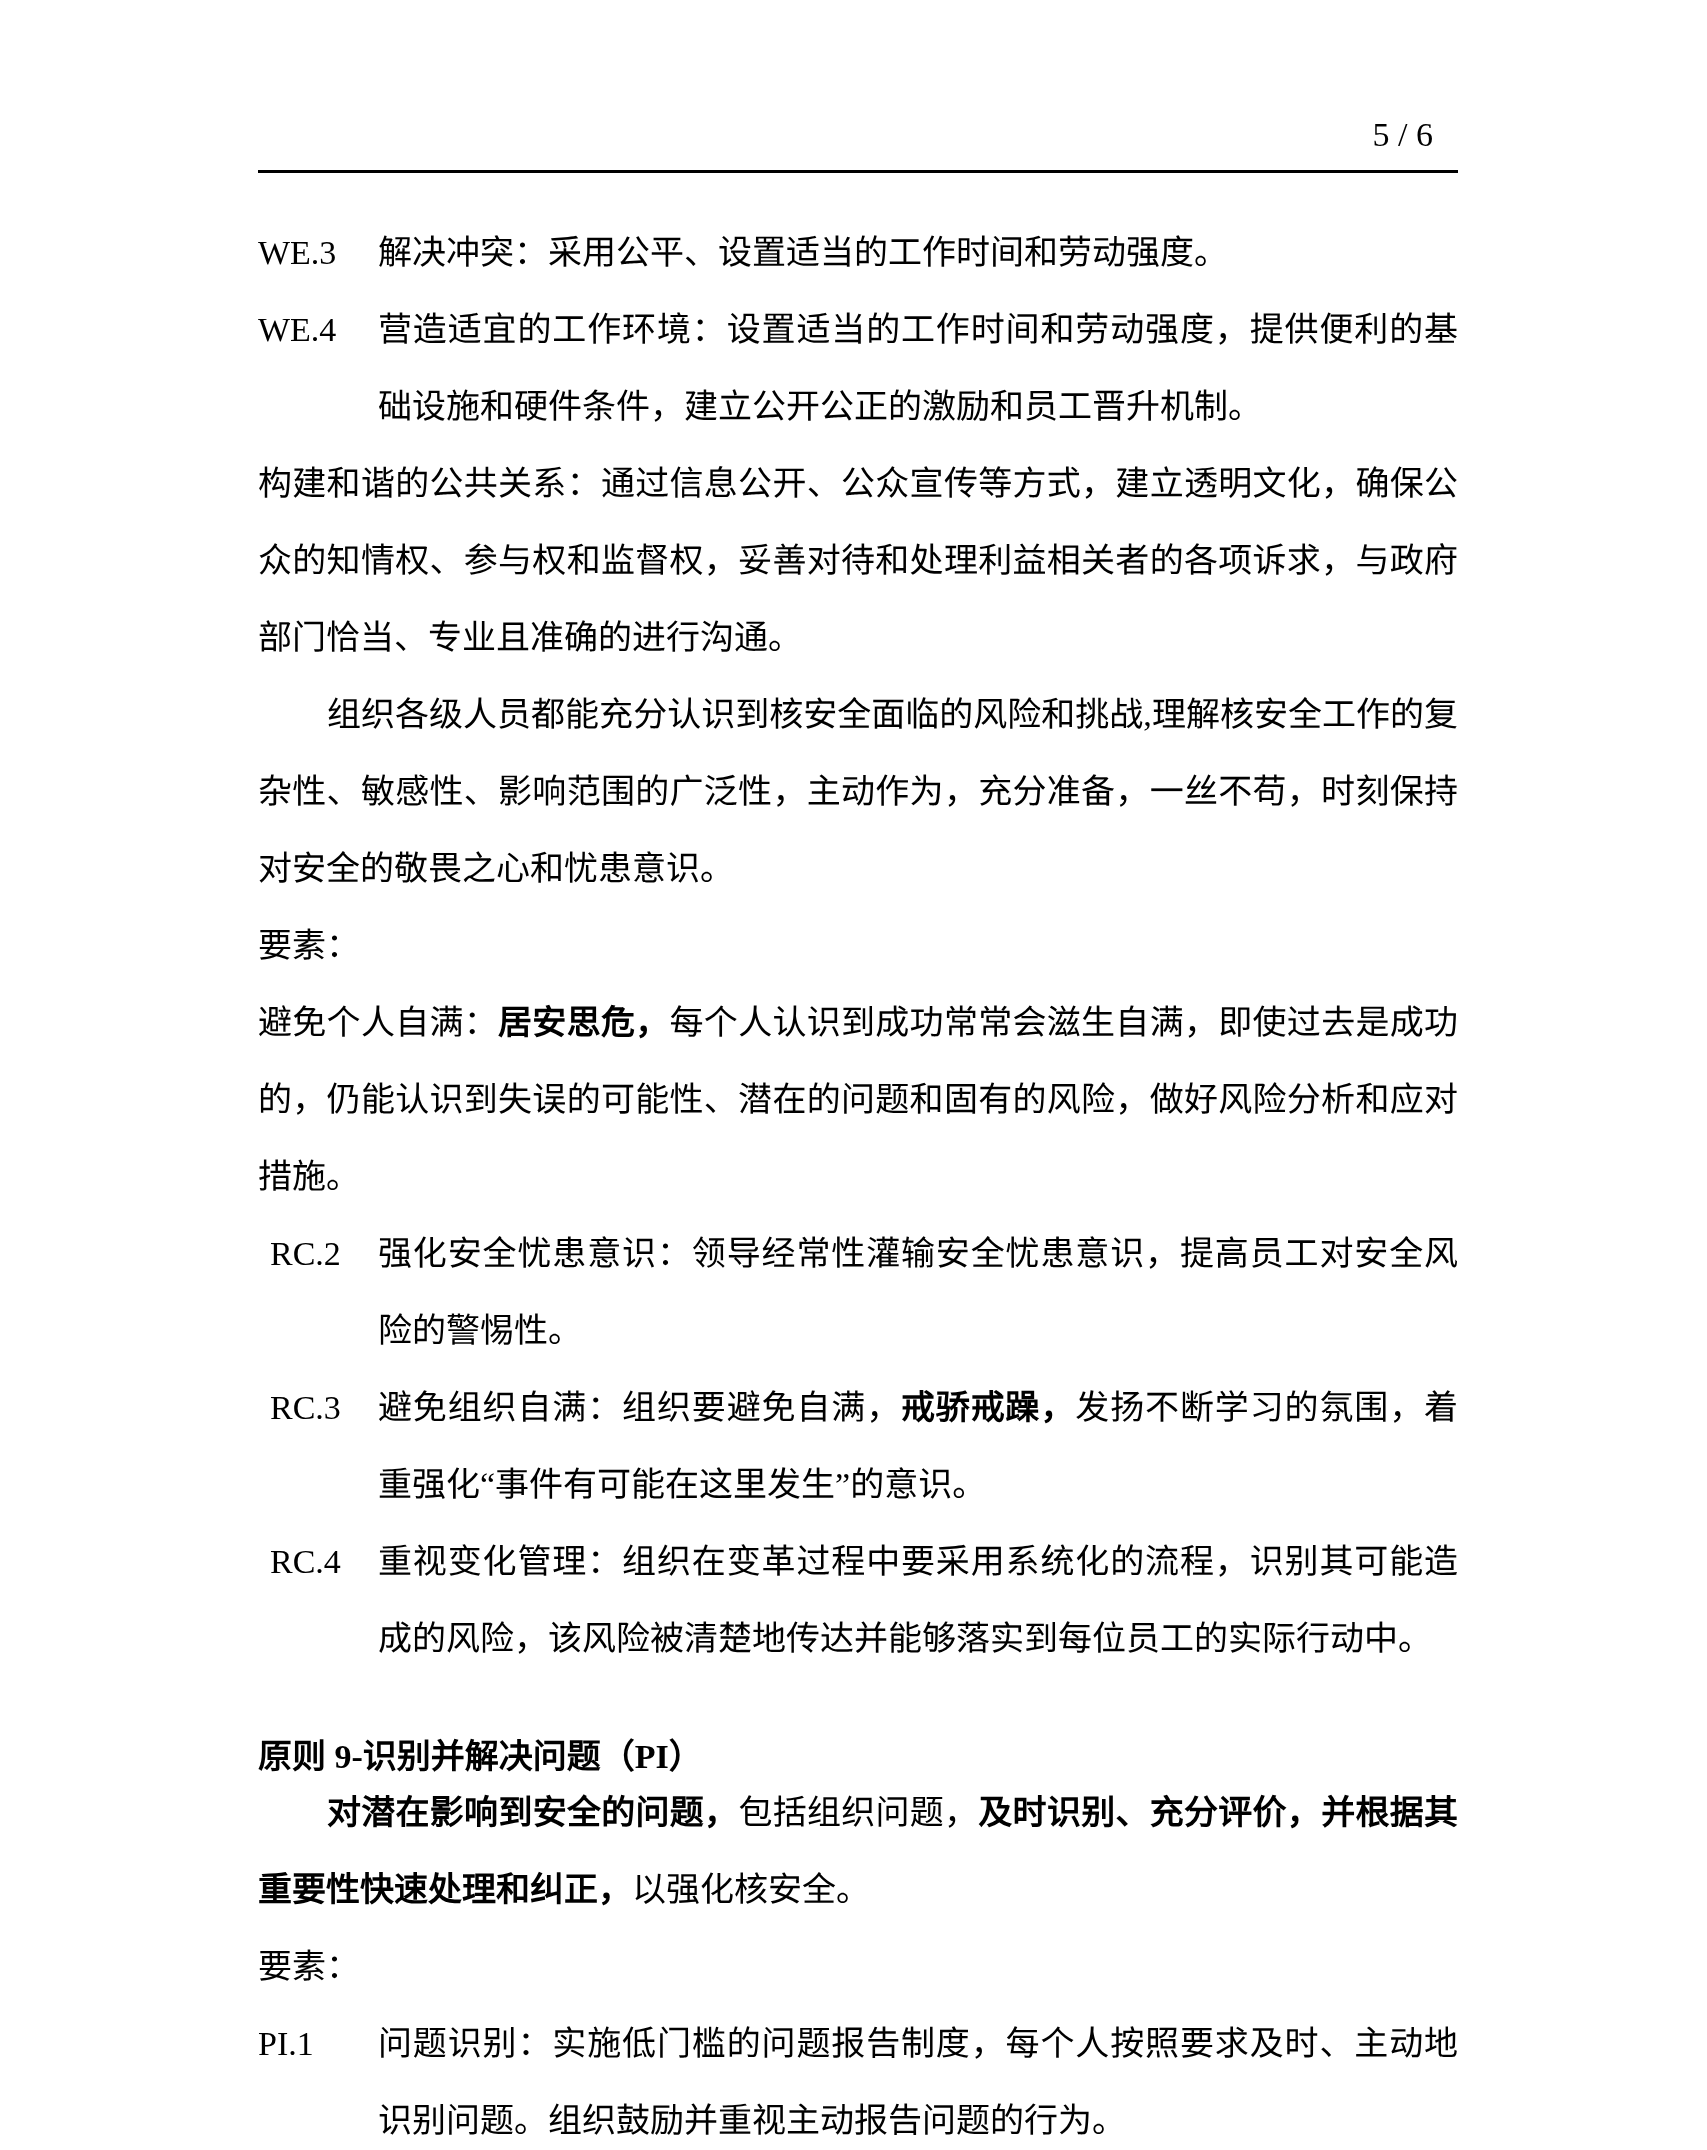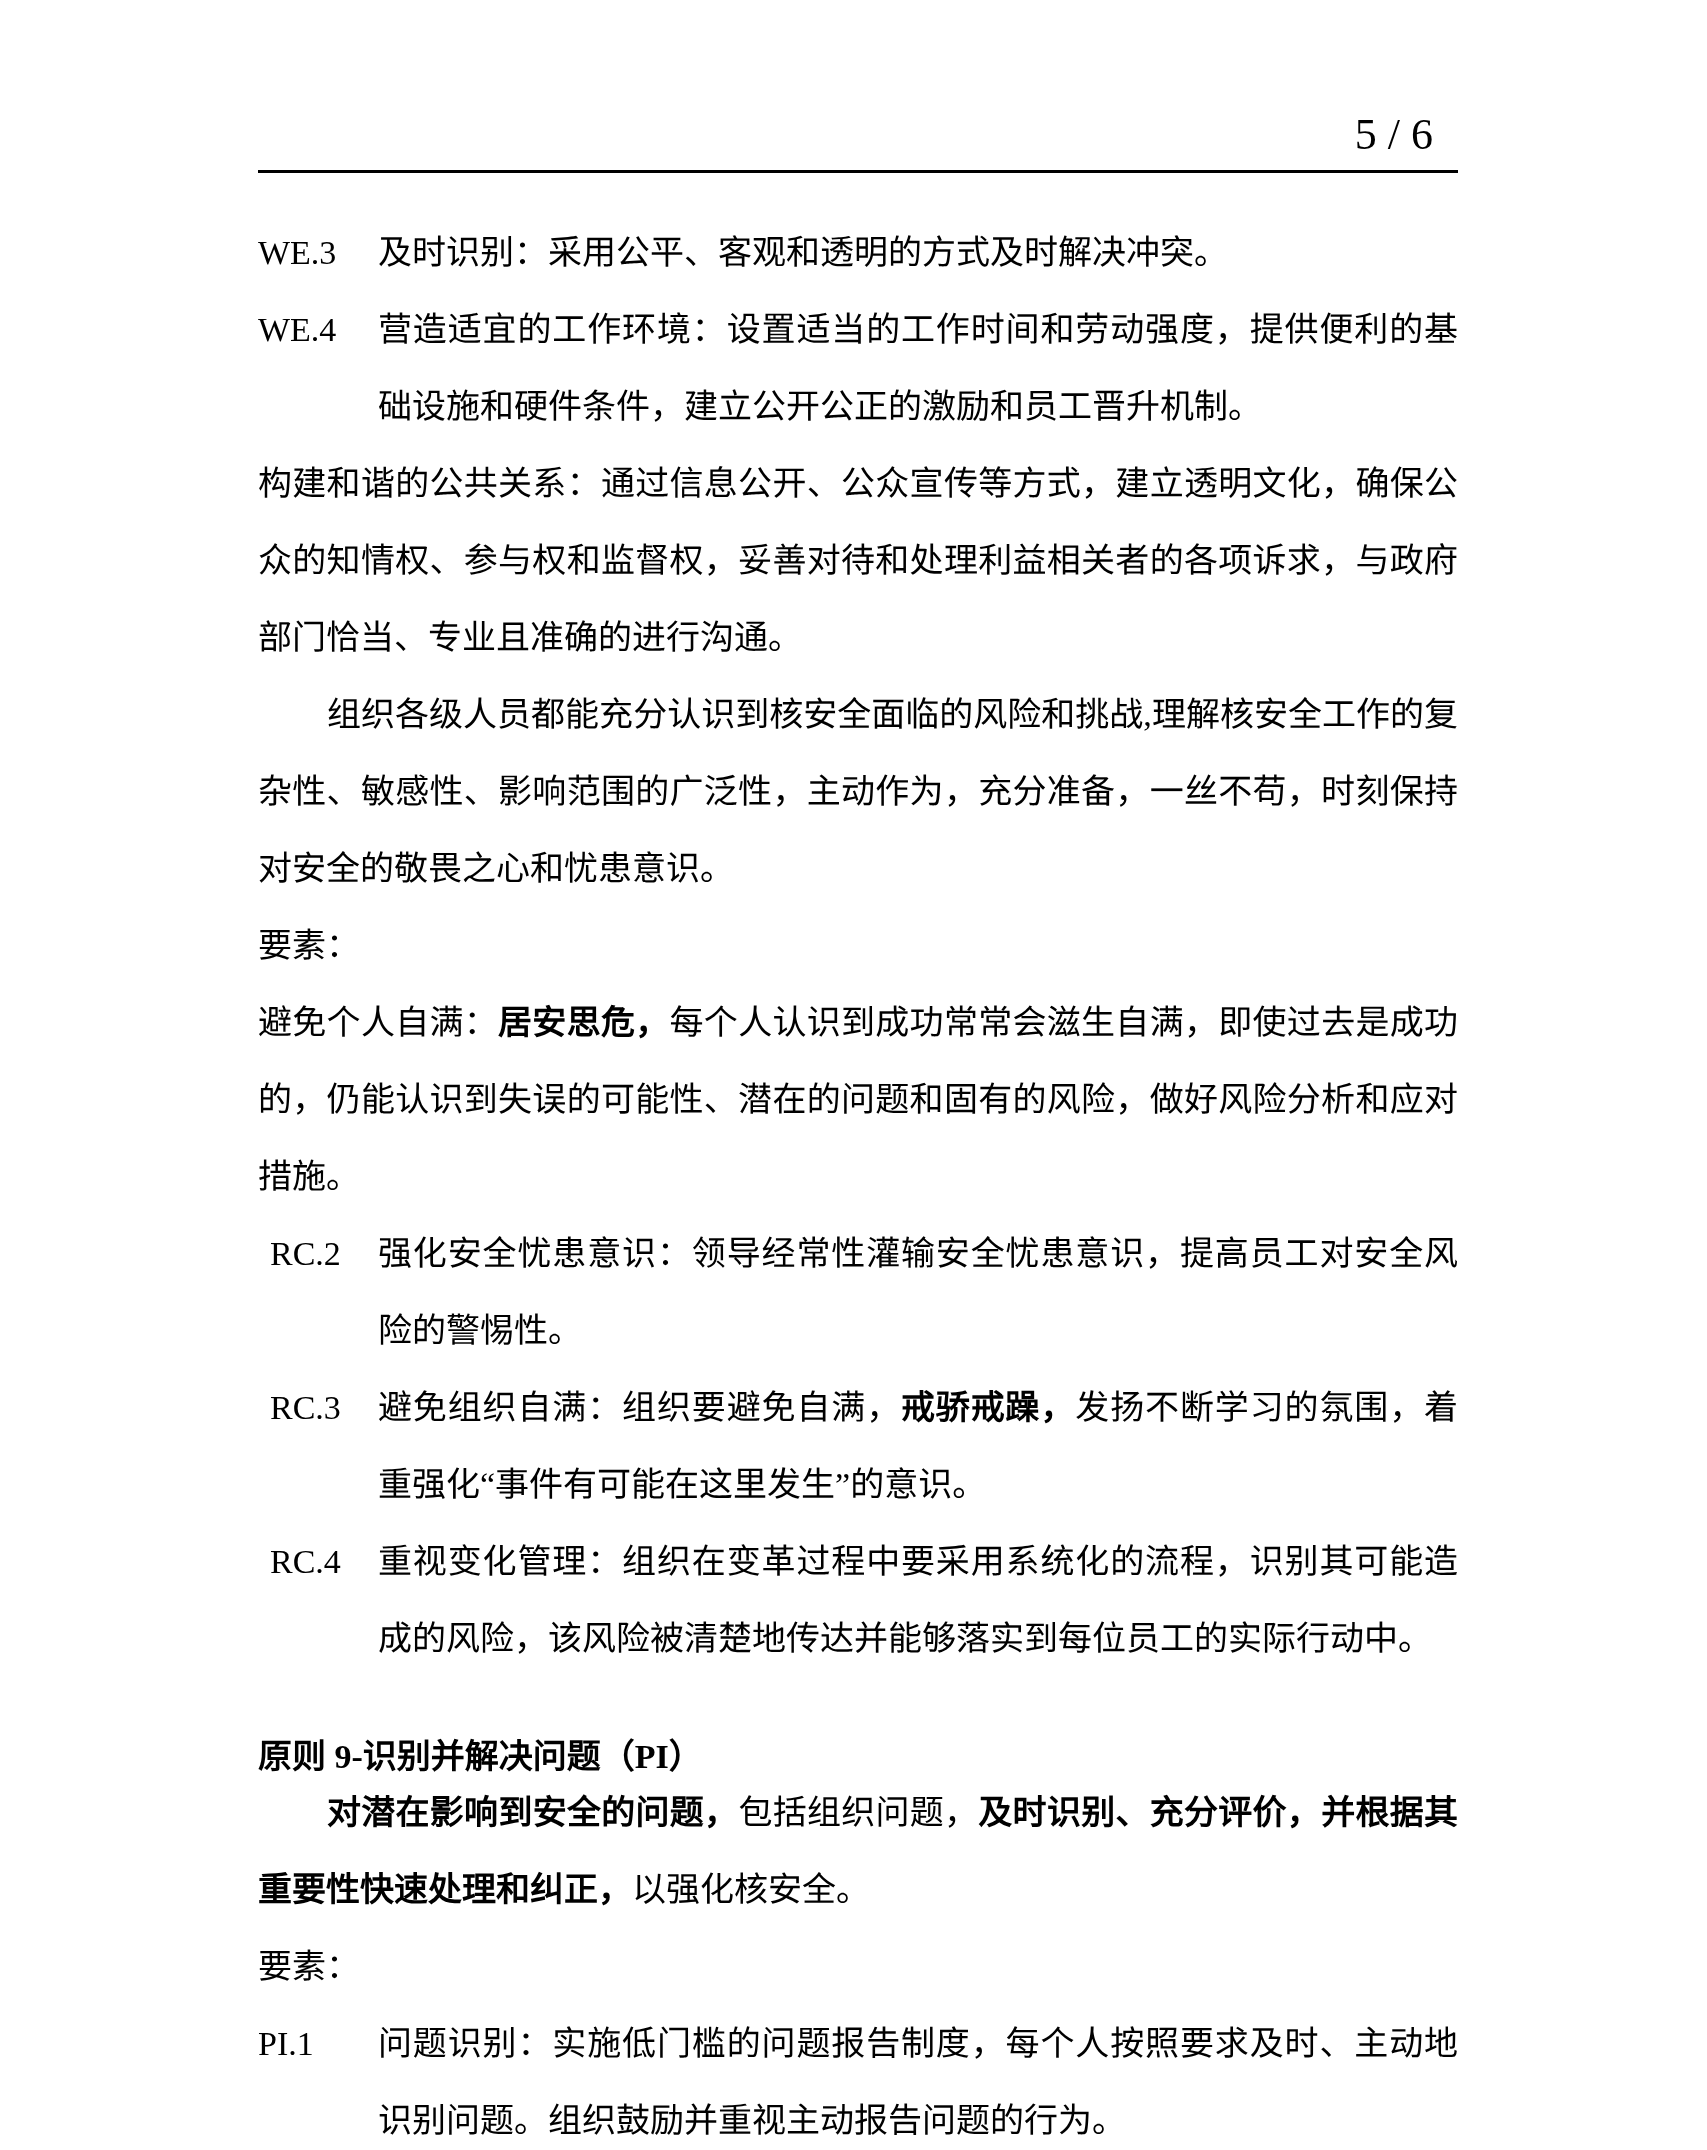--- a/index.html
+++ b/index.html
@@ -17,21 +17,21 @@
     padding: 115px 249px 0 258px;
     font-family: "Liberation Serif", "DejaVu Serif", serif;
     font-size: 34px;
     color: #000000;
     overflow: hidden;
   }
   .pagenum {
     display: block;
     text-align: right;
     padding-right: 25px;
-    font-size: 44px;
+    font-size: 34px;
     line-height: 39px;
   }
   .rule {
     border: 0;
     border-top: 3.4px solid #000000;
     margin: 16.3px 0 0 0;
   }
   .content {
     margin-top: 41px;
   }
@@ -80,21 +80,21 @@
 
   <div>
     <span class="pagenum">5 / 6</span>
     <hr class="rule">
   </div>
 
   <div class="content">
 
     <div class="item">
       <span class="label">WE.3</span>
-      <span class="text"><span>及时识别：采用公平、客观和透明的方式及时解决冲突。</span></span>
+      <span class="text"><span>解决冲突：采用公平、设置适当的工作时间和劳动强度。</span></span>
     </div>
 
     <div class="item">
       <span class="label">WE.4</span>
       <span class="text"><span>营造适宜的工作环境：设置适当的工作时间和劳动强度，提供便利的基础设施和硬件条件，建立公开公正的激励和员工晋升机制。</span></span>
     </div>
 
     <div class="item">
       <span class="text"><span>构建和谐的公共关系：通过信息公开、公众宣传等方式，建立透明文化，确保公众的知情权、参与权和监督权，妥善对待和处理利益相关者的各项诉求，与政府部门恰当、专业且准确的进行沟通。</span></span>
     </div>

